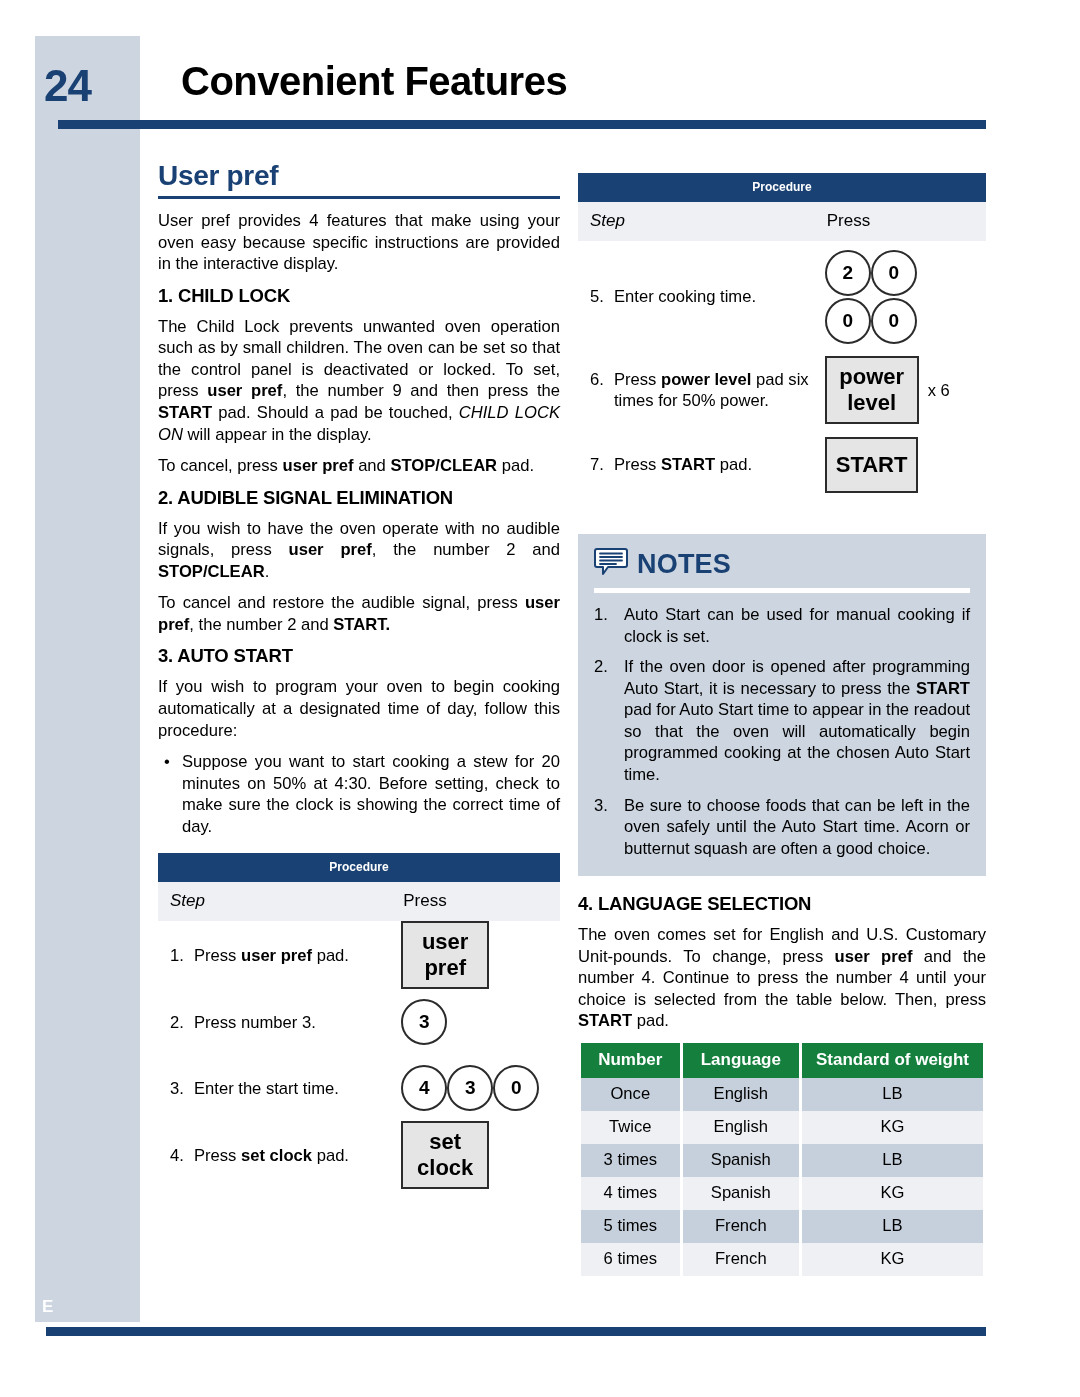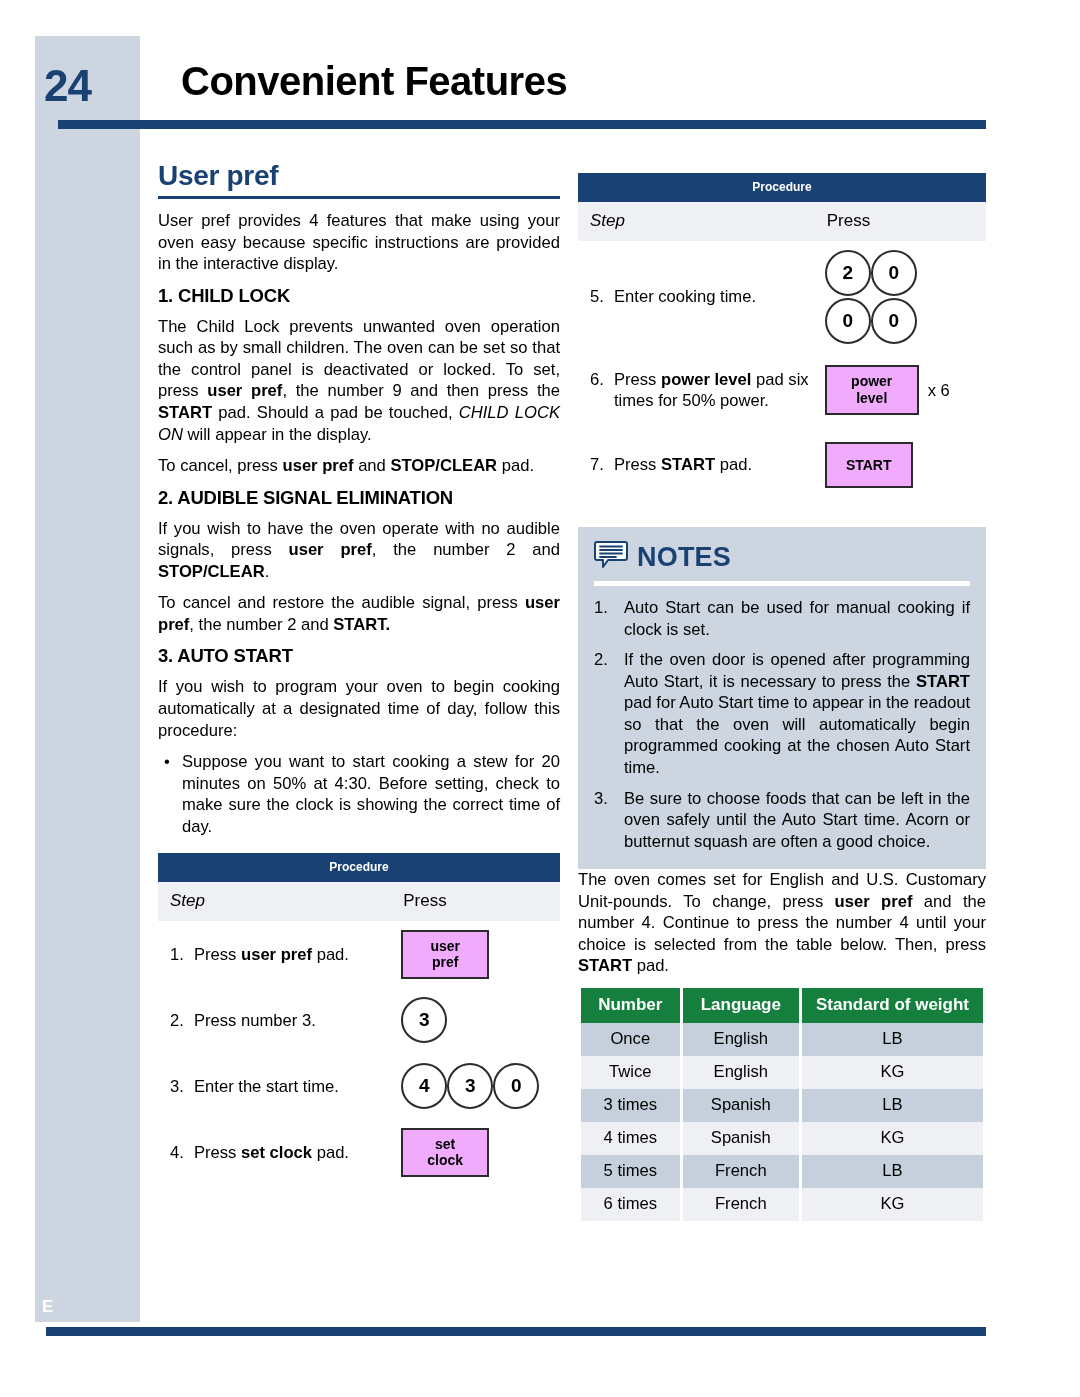--- a/index.html
+++ b/index.html
@@ -92,41 +92,41 @@
     padding-left: 12px; display: flex;
   }
   .proc-row .c1 .num { width: 24px; flex: none; }
   .proc-row .c2 {
     width: 41%; display: flex; align-items: center;
     padding-left: 6px; flex-wrap: wrap;
   }
 
   
   .pad-box {
-    border: 2px solid #2b2b2b; background: #f0abfc;
+    border: 2px solid #2b2b2b; background: #e5e5e5;
     min-width: 88px; padding: 6px 9px;
-    font-size: 14px; font-weight: bold; text-align: center;
+    font-size: 22px; font-weight: bold; text-align: center;
     line-height: 1.18;
   }
   .pad-box.wide { min-width: 94px; }
   .pad-circle {
     width: 46px; height: 46px; border: 2px solid #2b2b2b;
     border-radius: 50%; background: #fff;
     font-size: 19px; font-weight: bold;
     display: flex; align-items: center; justify-content: center;
   }
   .circ-group { display: flex; }
   .circ-grid { display: flex; flex-direction: column; }
   .circ-grid .circ-group + .circ-group { margin-top: 2px; }
   .times-label { font-size: 16.5px; margin-left: 9px; }
 
   
   .notes-box {
     background: #ccd5e0; padding: 13px 16px 17px 16px;
-    margin-top: 24px;
+    margin-top: 31px;
   }
   .notes-head { display: flex; align-items: center; gap: 9px; }
   .notes-title {
     font-size: 27px; font-weight: bold; color: #1a4173;
     letter-spacing: 0.2px;
   }
   .notes-rule { height: 5px; background: #ffffff; margin: 7px 0 11px 0; }
   .note-item {
     display: flex; font-size: 16.6px; line-height: 1.30;
     margin-bottom: 9px; text-align: justify;
@@ -326,20 +326,21 @@
       <div class="note-item">
         <span class="note-num">2.</span>
         <span class="note-txt"><span>If the oven door is opened after programming Auto Start, it is necessary to press the </span><b>START</b><span> pad for Auto Start time to appear in the readout so that the oven will automatically begin programmed cooking at the chosen Auto Start time.</span></span>
       </div>
       <div class="note-item">
         <span class="note-num">3.</span>
         <span class="note-txt">Be sure to choose foods that can be left in the oven safely until the Auto Start time. Acorn or butternut squash are often a good choice.</span>
       </div>
     </div>
 
+    <h3 class="sub-head" style="margin-top:17px">4. LANGUAGE SELECTION</h3>
     <p class="body last"><span>The oven comes set for English and U.S. Customary Unit-pounds. To change, press </span><b>user pref</b><span> and the number 4. Continue to press the number 4 until your choice is selected from the table below. Then,  press </span><b>START</b><span> pad.</span></p>
 
     <table class="lang-table">
       <colgroup>
           <col class="c-num">
           <col class="c-lang">
           <col class="c-std">
         </colgroup>
       <thead>
         <tr>

